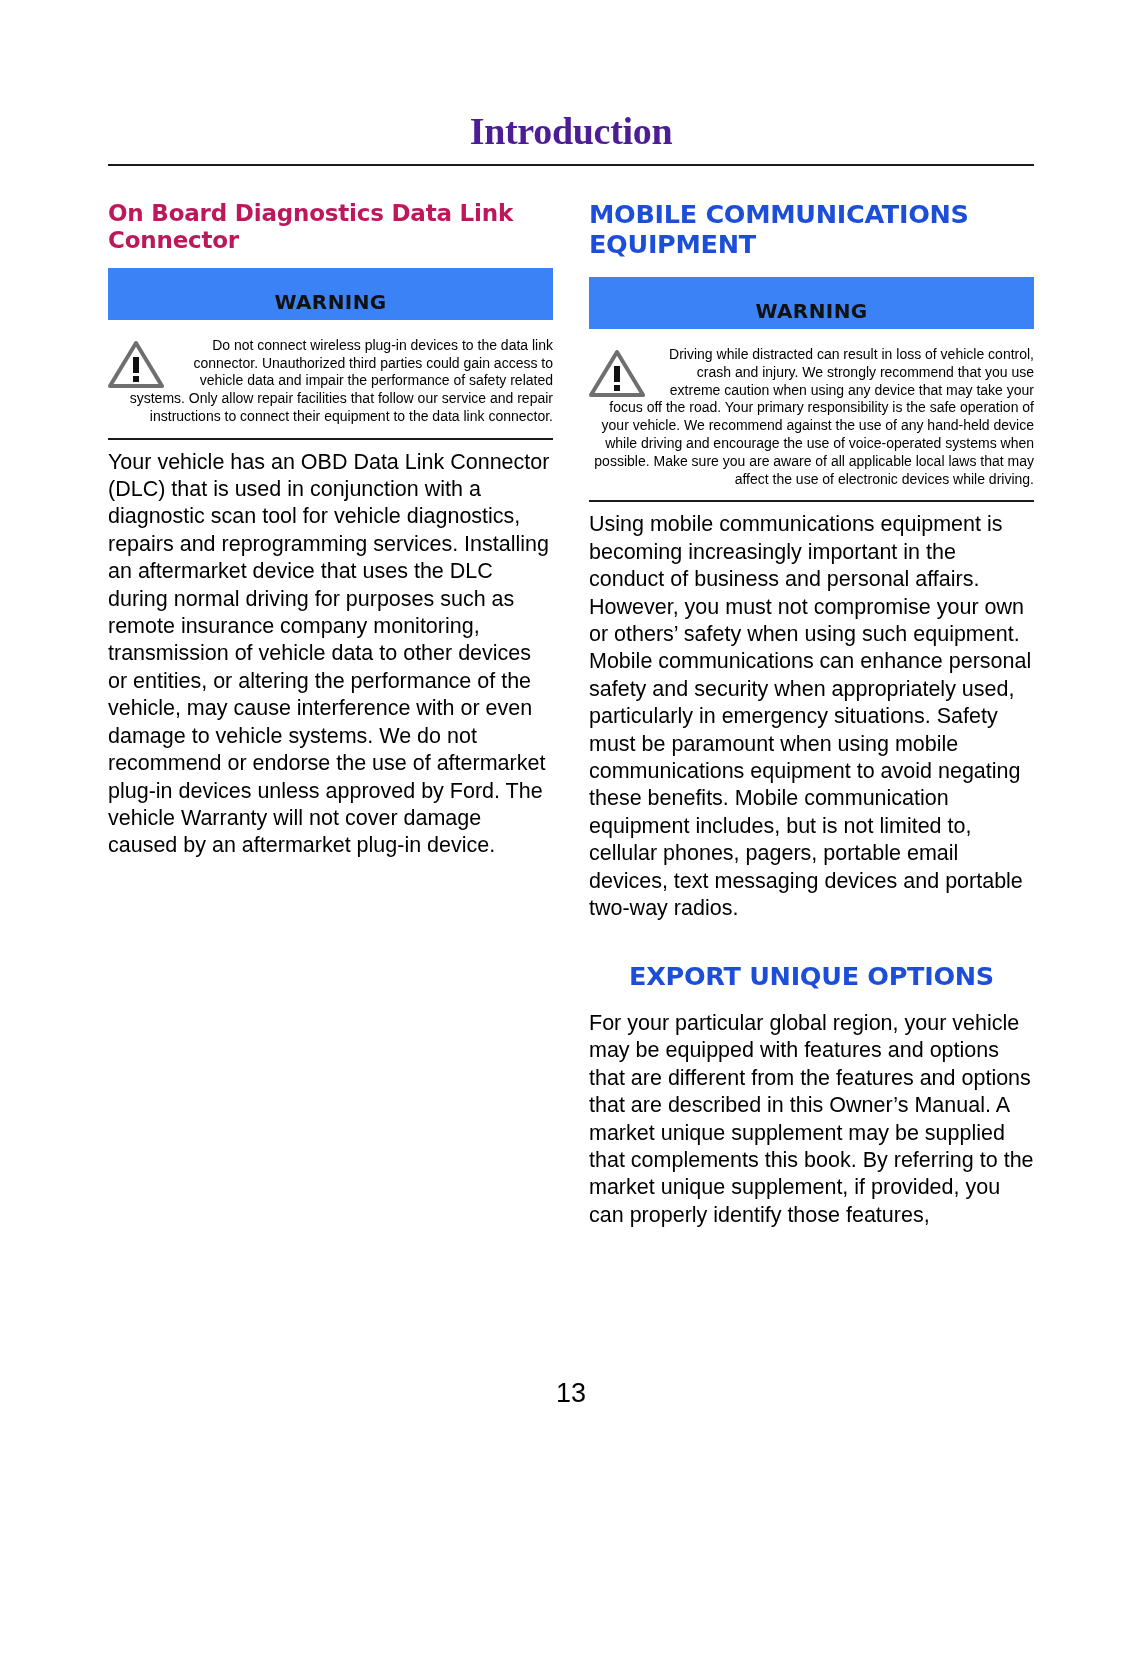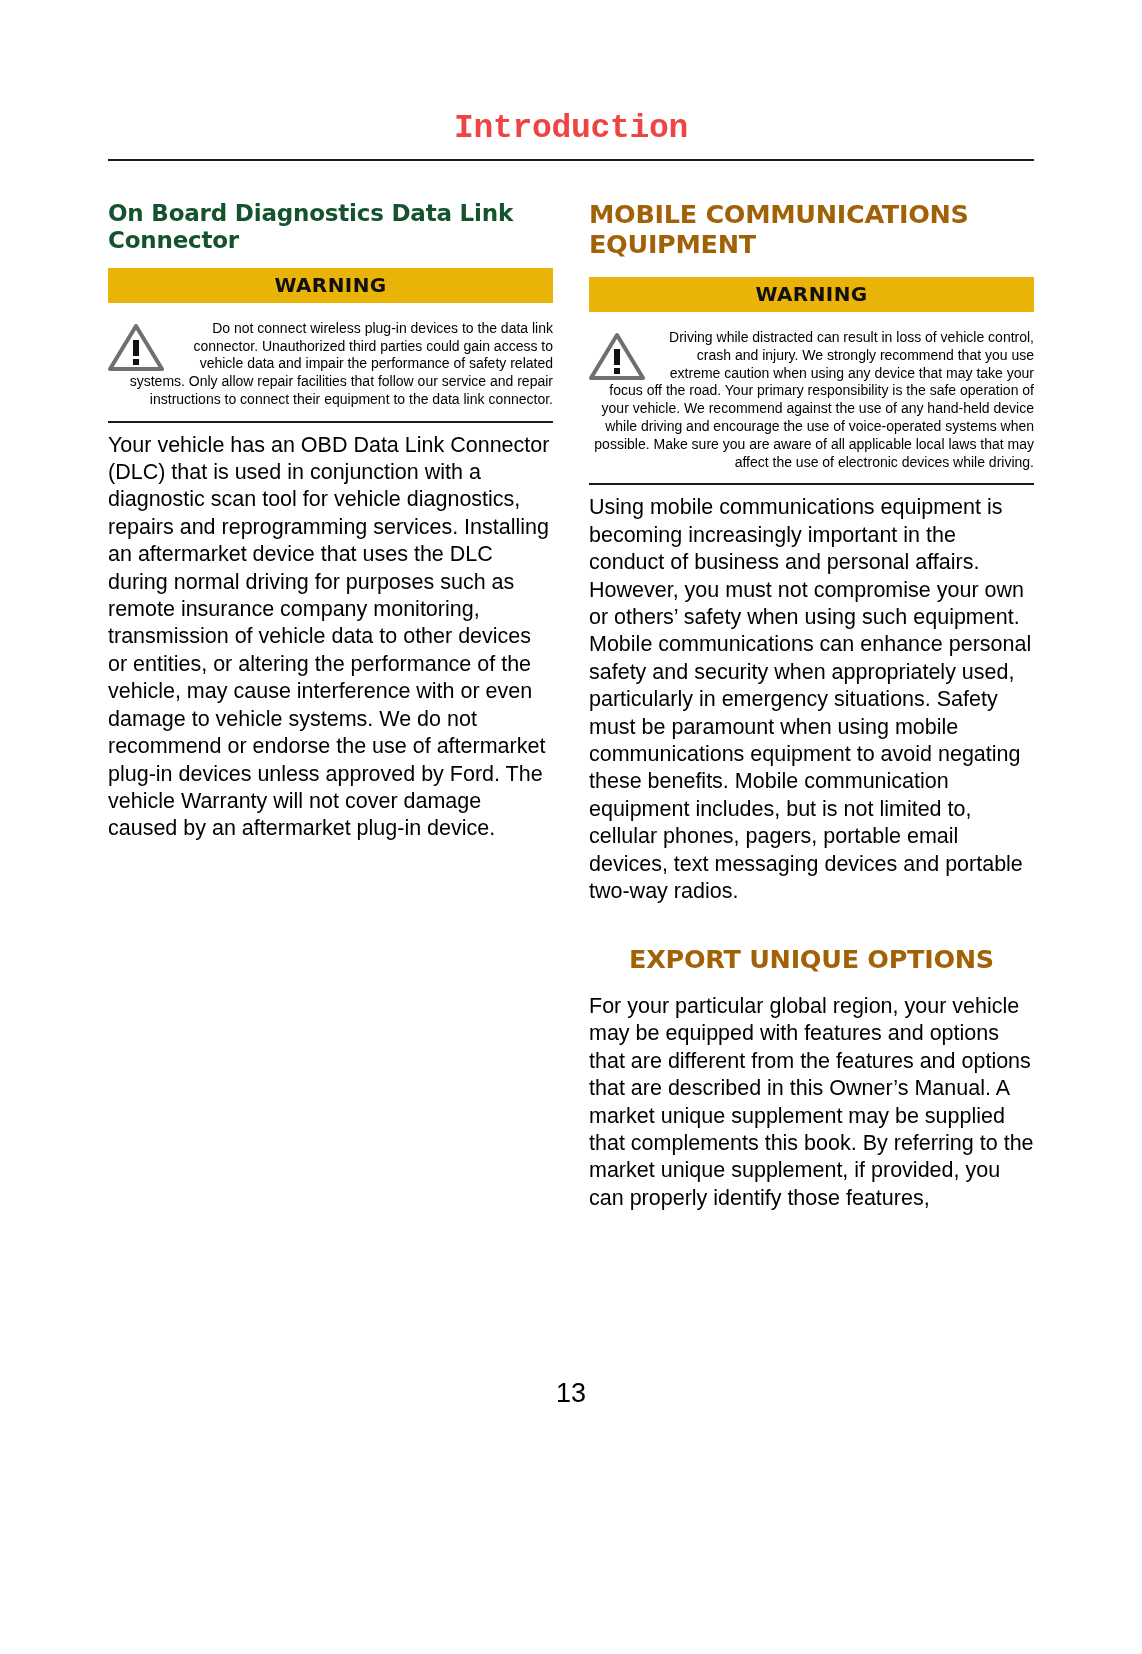--- a/index.html
+++ b/index.html
@@ -27,26 +27,26 @@
 
   
   .page-header {
     position: absolute;
     left: 108px;
     top: 112px;
     width: 926px;
   }
   .page-title {
     text-align: center;
-    font-size: 33px;
+    font-size: 38px;
     font-weight: bold;
     letter-spacing: -0.3px;
     line-height: 1.05;
-    color: #ef4444;
-    font-family: Liberation Mono, monospace;
+    color: #4c1d95;
+    font-family: Liberation Serif, serif;
   }
   .header-rule {
     margin-top: 12px;
     border-top: 2.2px solid #1a1a1a;
     width: 100%;
   }
 
   
   .columns {
     position: absolute;
@@ -61,46 +61,46 @@
     flex: 0 0 445px;
   }
 
   
   h2.sub-head {
     margin: 0 0 14px 0;
     font-size: 23px;
     font-weight: bold;
     line-height: 1.17;
     letter-spacing: -0.2px;
-    color: #14532d;
+    color: #be185d;
     font-family: "DejaVu Sans", sans-serif;
   }
   h2.main-head {
     margin: 0 0 18px 0;
     font-size: 25.5px;
     font-weight: bold;
     line-height: 1.16;
     letter-spacing: -0.3px;
     text-transform: uppercase;
-    color: #a16207;
+    color: #1d4ed8;
     font-family: "DejaVu Sans", sans-serif;
   }
   h2.main-head.spaced {
     margin-top: 40px;
     text-align: center;
   }
 
   
   .warning-bar {
-    background: #eab308;
+    background: #3b82f6;
     text-align: center;
     font-size: 20px;
     font-weight: bold;
     letter-spacing: 0.4px;
-    padding: 5px 0 6px 0;
+    padding: 22px 0 6px 0;
     color: #111111;
     font-family: "DejaVu Sans", sans-serif;
   }
   .warning-body {
     position: relative;
     font-size: 14px;
     line-height: 1.27;
     margin-top: 17px;
     text-align: right;
     hyphens: none;

